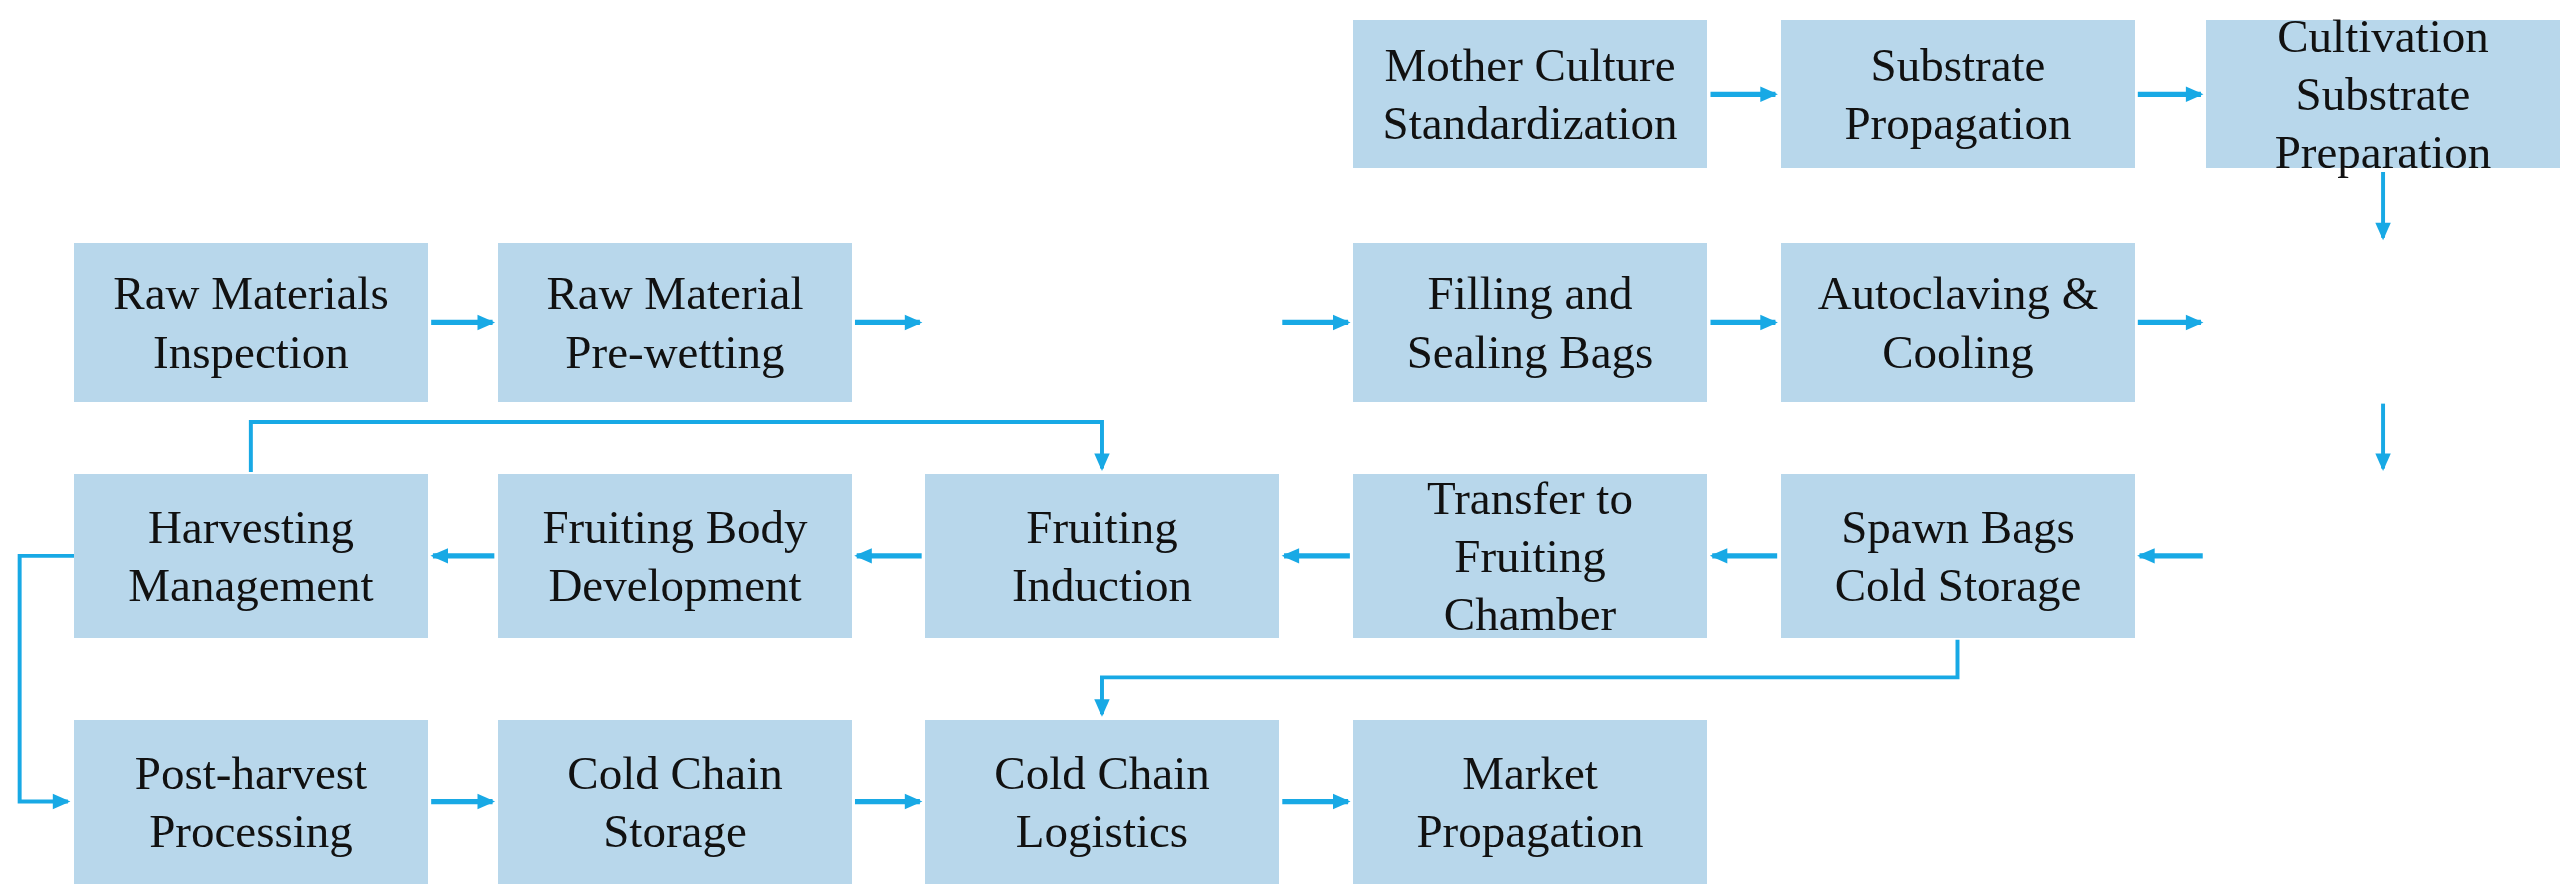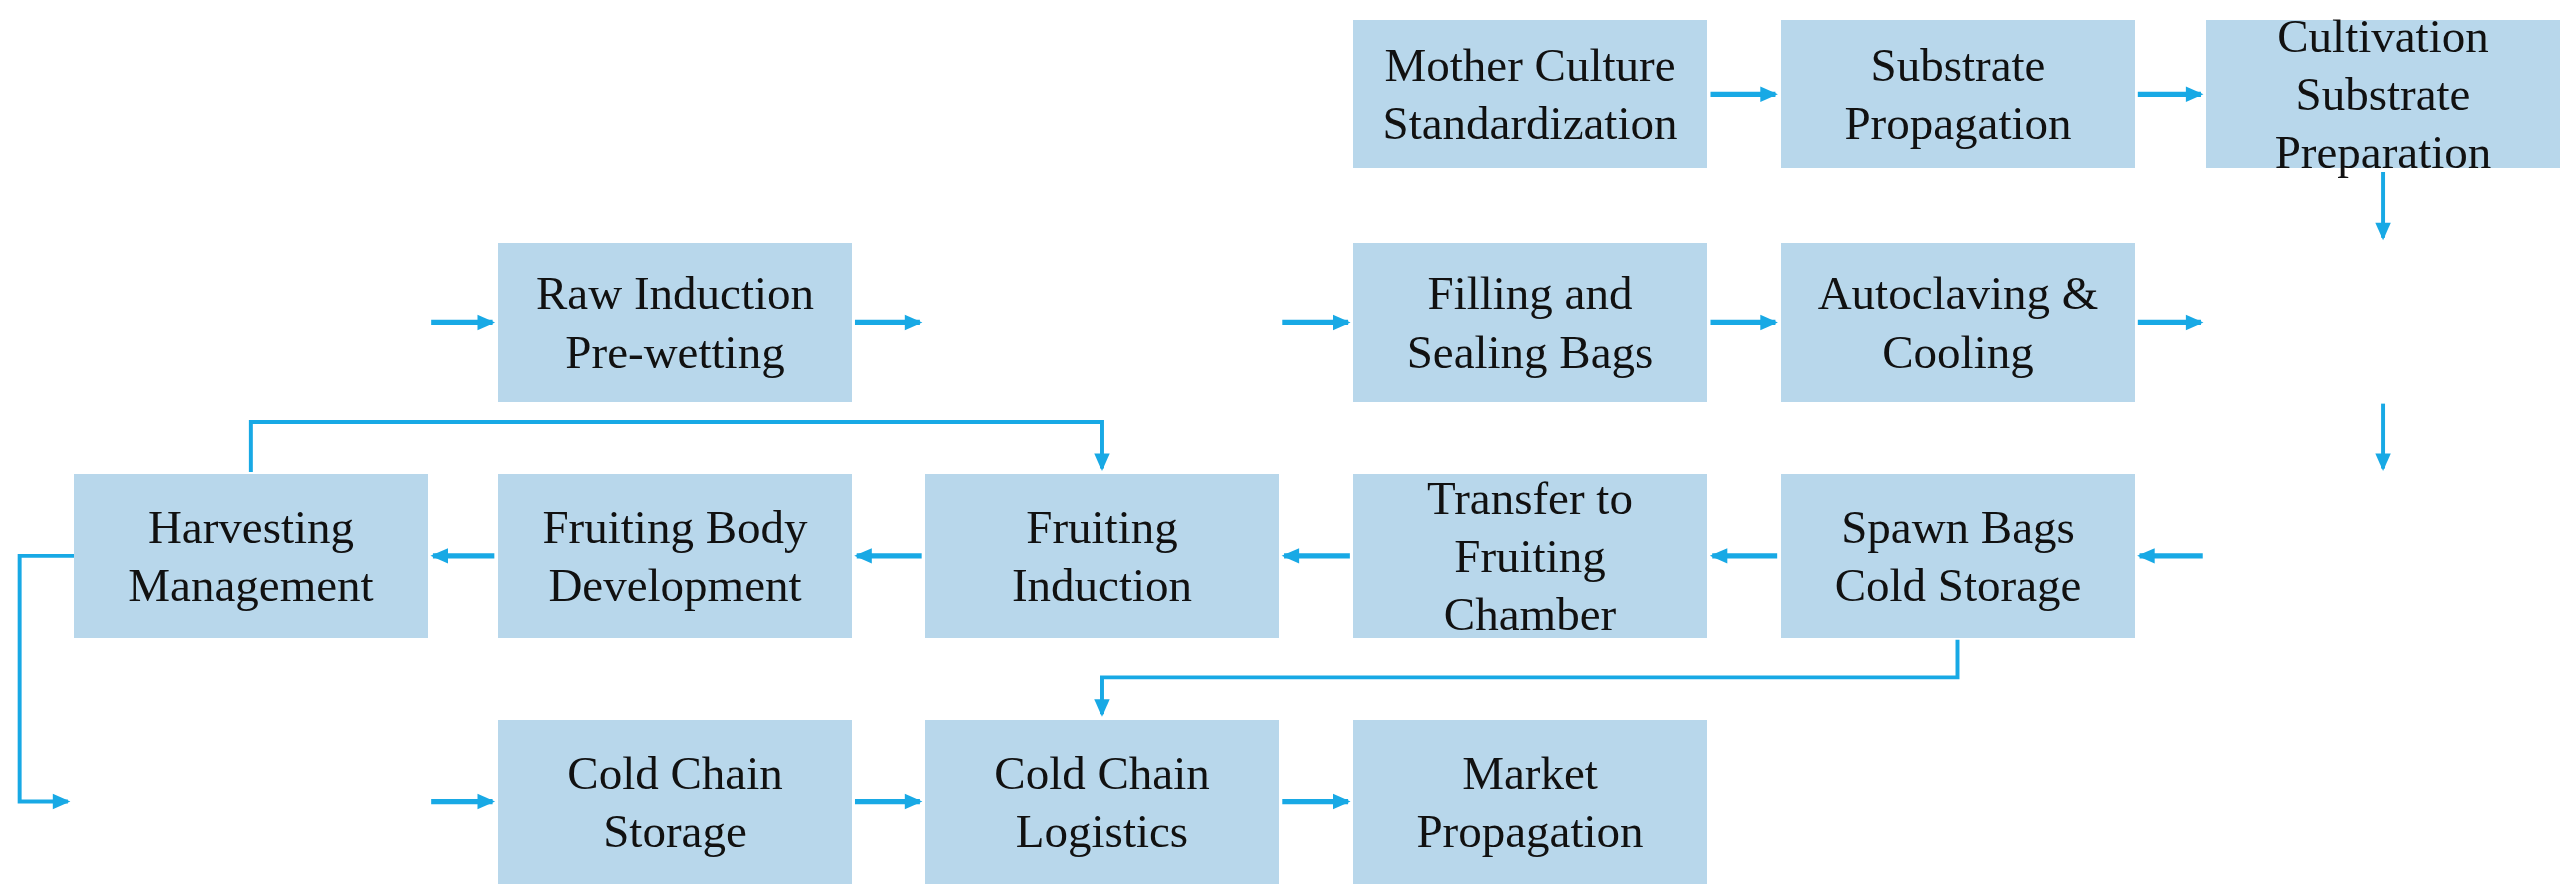--- a/index.html
+++ b/index.html
@@ -76,39 +76,43 @@
   </svg>
 
   <div class="node c4 r1">Mother Culture
 Standardization</div>
   <div class="node c5 r1">Substrate
 Propagation</div>
   <div class="node c6 r1">Cultivation
 Substrate
 Preparation</div>
 
-  <div class="node c2 r2">Raw Induction
+  <div class="node c1 r2">Raw Materials
+Inspection</div>
+  <div class="node c2 r2">Raw Material
 Pre-wetting</div>
   <div class="node c4 r2">Filling and
 Sealing Bags</div>
   <div class="node c5 r2">Autoclaving &amp;
 Cooling</div>
 
   <div class="node c1 r3">Harvesting
 Management</div>
   <div class="node c2 r3">Fruiting Body
 Development</div>
   <div class="node c3 r3">Fruiting
 Induction</div>
   <div class="node c4 r3">Transfer to
 Fruiting
 Chamber</div>
   <div class="node c5 r3">Spawn Bags
 Cold Storage</div>
 
+  <div class="node c1 r4">Post-harvest
+Processing</div>
   <div class="node c2 r4">Cold Chain
 Storage</div>
   <div class="node c3 r4">Cold Chain
 Logistics</div>
   <div class="node c4 r4">Market
 Propagation</div>
 
 </div>
 
 

